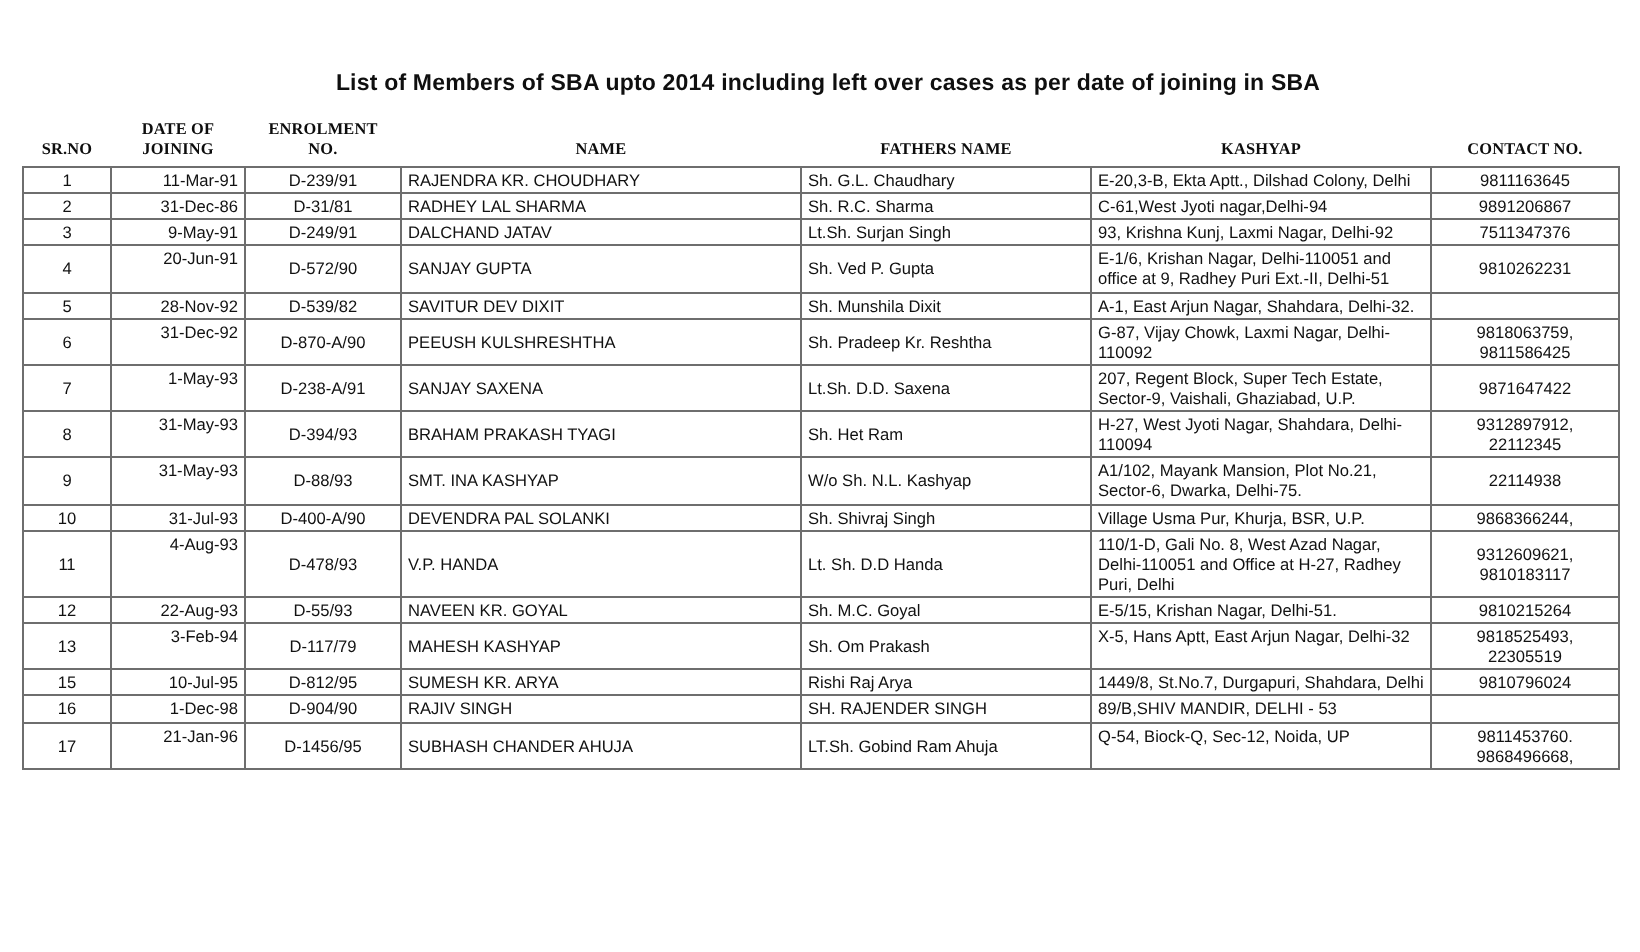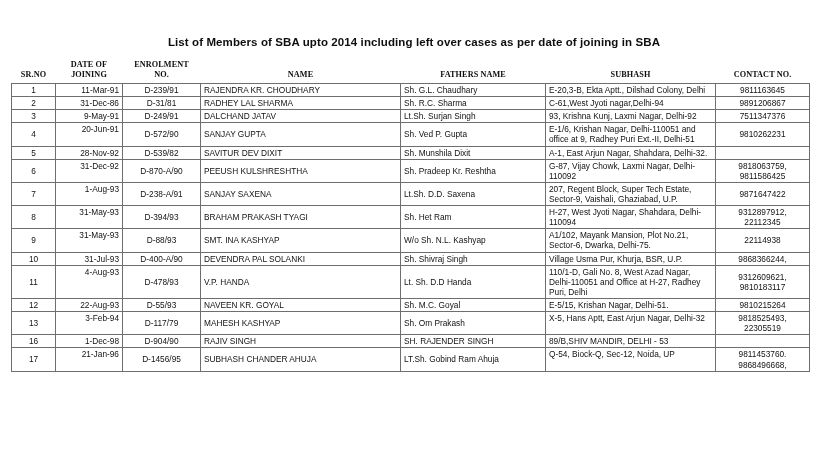--- a/index.html
+++ b/index.html
@@ -122,21 +122,21 @@
           <col class="c-addr">
           <col class="c-contact">
       </colgroup>
       <thead>
         <tr>
           <th class="th-sr">SR.NO</th>
           <th class="th-date">DATE OF<br>JOINING</th>
           <th class="th-enrol">ENROLMENT<br>NO.</th>
           <th class="th-name">NAME</th>
           <th class="th-father">FATHERS NAME</th>
-          <th class="th-addr">SUBHASH</th>
+          <th class="th-addr">KASHYAP</th>
           <th class="th-contact">CONTACT NO.</th>
         </tr>
       </thead>
       <tbody>
           <tr>
             <td class="cell-sr">1</td>
             <td class="cell-date">11-Mar-91</td>
             <td class="cell-enrol">D-239/91</td>
             <td class="cell-name">RAJENDRA KR. CHOUDHARY</td>
             <td class="cell-father">Sh. G.L. Chaudhary</td>
@@ -183,21 +183,21 @@
             <td class="cell-sr">6</td>
             <td class="cell-date">31-Dec-92</td>
             <td class="cell-enrol">D-870-A/90</td>
             <td class="cell-name">PEEUSH KULSHRESHTHA</td>
             <td class="cell-father">Sh. Pradeep Kr. Reshtha</td>
             <td class="cell-addr">G-87, Vijay Chowk, Laxmi Nagar, Delhi-110092</td>
             <td class="cell-contact">9818063759, 9811586425</td>
           </tr>
           <tr>
             <td class="cell-sr">7</td>
-            <td class="cell-date">1-Aug-93</td>
+            <td class="cell-date">1-May-93</td>
             <td class="cell-enrol">D-238-A/91</td>
             <td class="cell-name">SANJAY SAXENA</td>
             <td class="cell-father">Lt.Sh. D.D. Saxena</td>
             <td class="cell-addr">207, Regent Block, Super Tech Estate, Sector-9, Vaishali, Ghaziabad, U.P.</td>
             <td class="cell-contact">9871647422</td>
           </tr>
           <tr>
             <td class="cell-sr">8</td>
             <td class="cell-date">31-May-93</td>
             <td class="cell-enrol">D-394/93</td>
@@ -245,20 +245,29 @@
           <tr>
             <td class="cell-sr">13</td>
             <td class="cell-date">3-Feb-94</td>
             <td class="cell-enrol">D-117/79</td>
             <td class="cell-name">MAHESH KASHYAP</td>
             <td class="cell-father">Sh. Om Prakash</td>
             <td class="cell-addr">X-5, Hans Aptt, East Arjun Nagar, Delhi-32</td>
             <td class="cell-contact">9818525493, 22305519</td>
           </tr>
           <tr>
+            <td class="cell-sr">15</td>
+            <td class="cell-date">10-Jul-95</td>
+            <td class="cell-enrol">D-812/95</td>
+            <td class="cell-name">SUMESH KR. ARYA</td>
+            <td class="cell-father">Rishi Raj Arya</td>
+            <td class="cell-addr">1449/8, St.No.7, Durgapuri, Shahdara, Delhi</td>
+            <td class="cell-contact">9810796024</td>
+          </tr>
+          <tr>
             <td class="cell-sr">16</td>
             <td class="cell-date">1-Dec-98</td>
             <td class="cell-enrol">D-904/90</td>
             <td class="cell-name">RAJIV SINGH</td>
             <td class="cell-father">SH. RAJENDER SINGH</td>
             <td class="cell-addr">89/B,SHIV MANDIR, DELHI - 53</td>
             <td class="cell-contact"></td>
           </tr>
           <tr>
             <td class="cell-sr">17</td>

